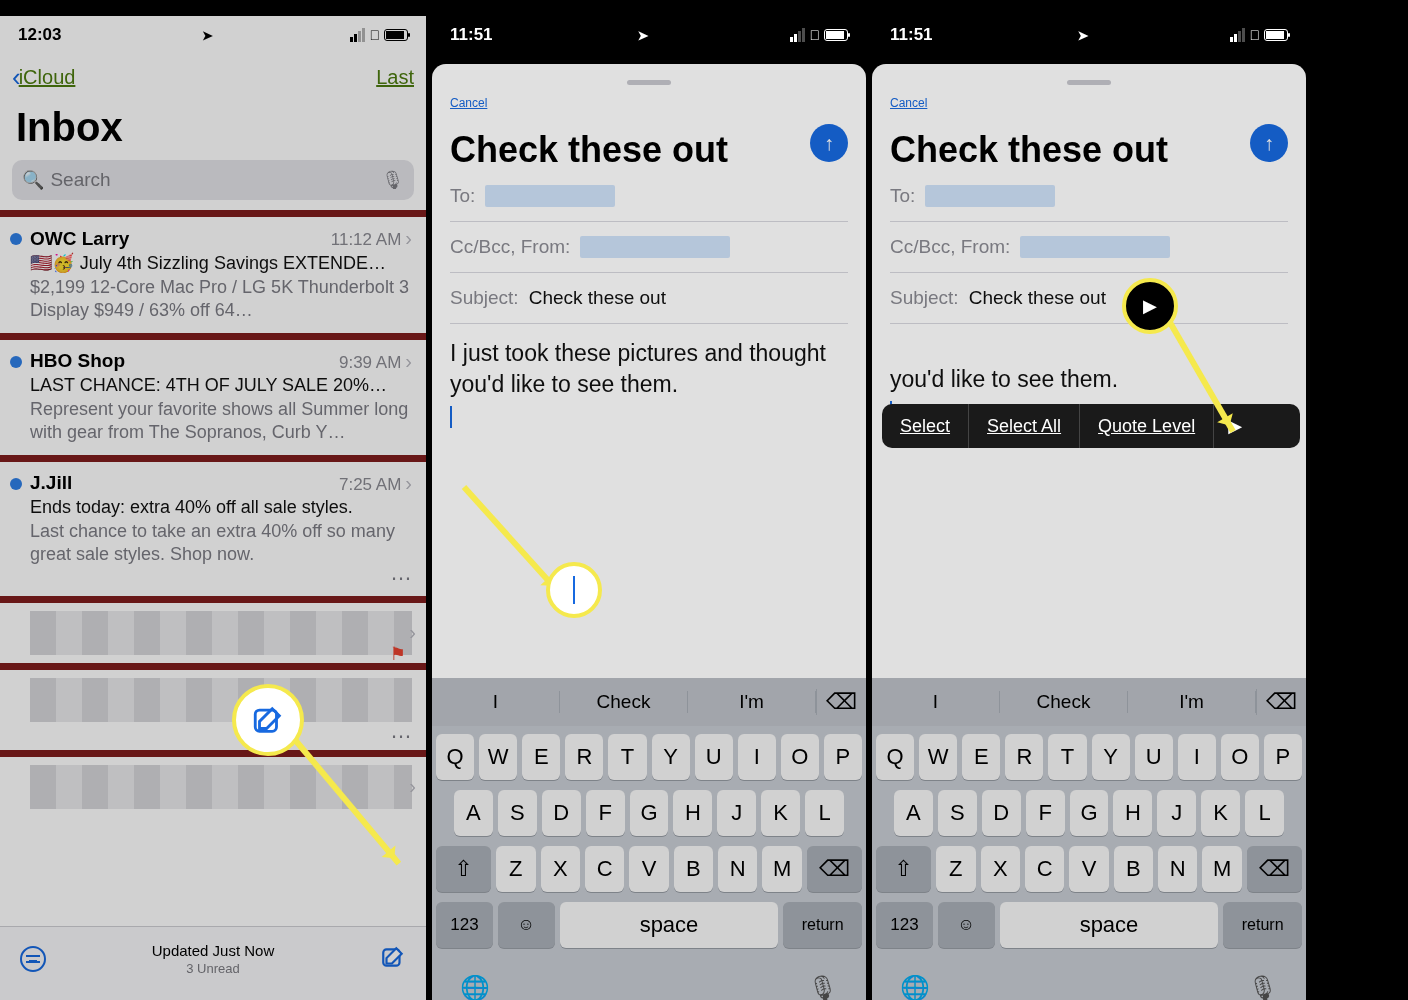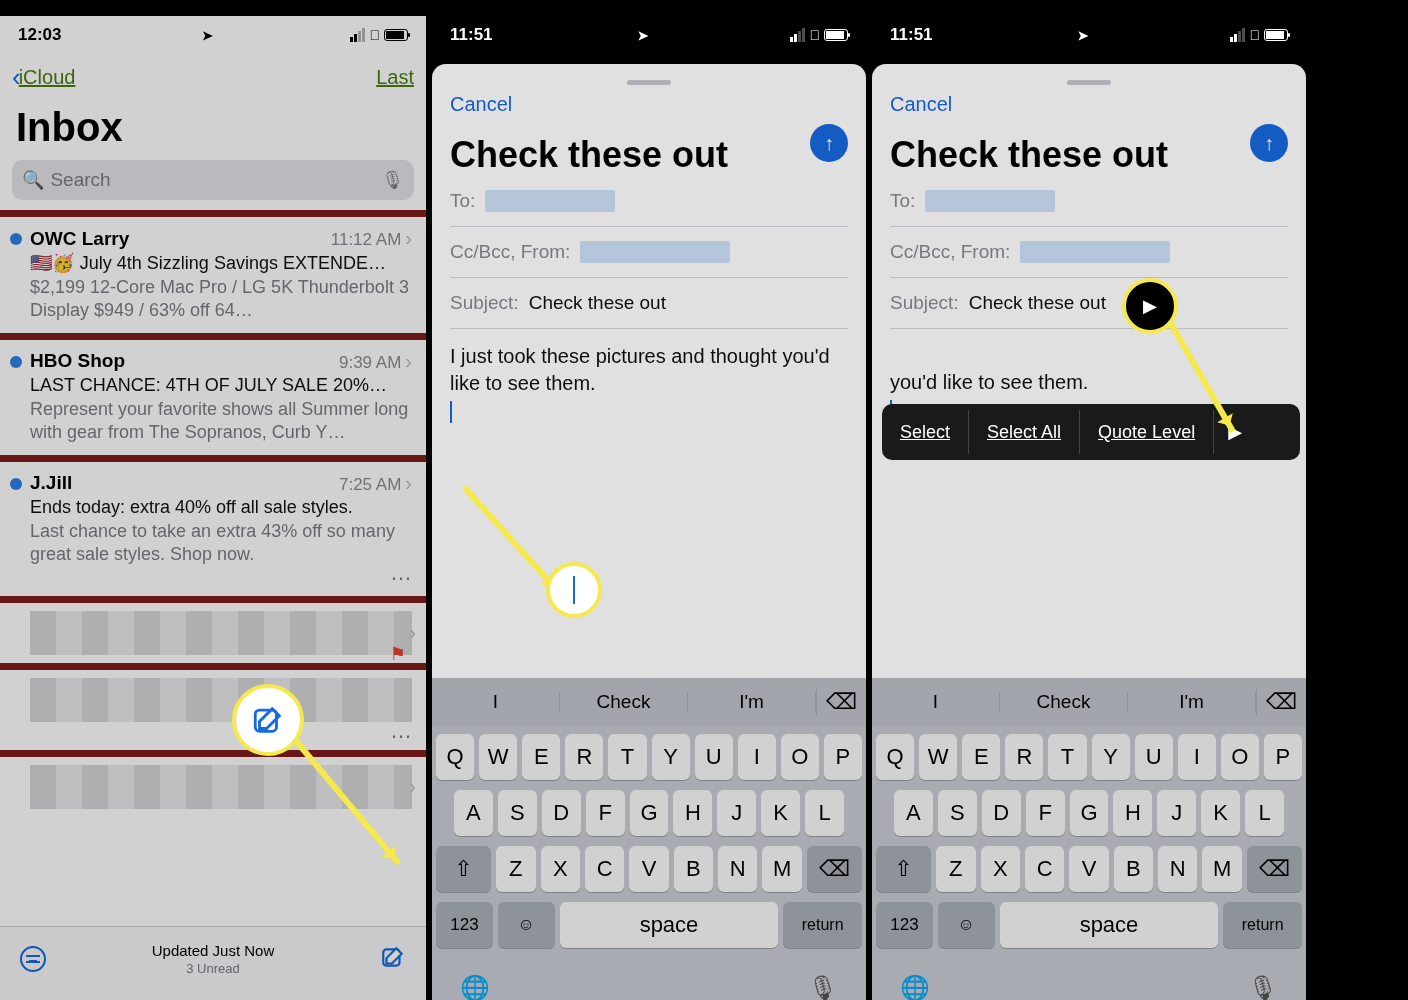--- a/index.html
+++ b/index.html
@@ -51,45 +51,45 @@
   .filteri span{width:14px;border-top:2px solid #1769e0;border-bottom:2px solid #1769e0;height:8px;position:relative;}
   .filteri span::after{content:"";position:absolute;left:3px;right:3px;top:3px;border-top:2px solid #1769e0;}
   .homebar{position:absolute;bottom:6px;left:50%;transform:translateX(-50%);width:150px;height:5px;background:#000;border-radius:3px;}
   
   .hl{position:absolute;border:4px solid #f5e94d;border-radius:50%;background:#fff;display:flex;align-items:center;justify-content:center;z-index:30;}
   .arrow{position:absolute;background:#f5e94d;height:6px;transform-origin:left center;z-index:29;}
   .arrow::after{content:"";position:absolute;right:-2px;top:-6px;border:9px solid transparent;border-left-color:#f5e94d;}
   
   .sheet{position:absolute;left:0;right:0;top:48px;bottom:0;background:#fff;border-radius:14px 14px 0 0;padding:16px 18px;}
   .grabber{width:44px;height:5px;background:#c8c8cf;border-radius:3px;margin:0 auto 8px;}
-  .cancel{color:#1769e0;font-size:20px;}
+  .cancel{color:#1769e0;font-size:12px;text-decoration:underline;}
   .title{font-size:36px;font-weight:800;margin-top:18px;}
   .sendbtn{width:38px;height:38px;border-radius:50%;background:#1769e0;color:#fff;display:flex;align-items:center;justify-content:center;font-size:20px;position:absolute;right:18px;top:60px;}
   .field{border-bottom:1px solid #d8d8de;padding:14px 0;font-size:19px;color:#8a8a92;display:flex;align-items:center;gap:10px;}
   .field .val{color:#111;}
   .redact{background:#cfe2f9;height:22px;border-radius:2px;}
-  .body{font-size:20px;color:#111;padding:14px 0;line-height:1.35;}
+  .body{font-size:23px;color:#111;padding:14px 0;line-height:1.35;}
   .caret{display:inline-block;width:2px;height:22px;background:#1769e0;vertical-align:middle;}
   
   .kbarea{position:absolute;left:0;right:0;bottom:0;height:338px;background:#ced2d9;}
   .predict{height:48px;display:flex;align-items:center;background:#c6cad1;}
   .predict span{flex:1;text-align:center;font-size:19px;border-right:1px solid #aeb4bc;}
   .predict span:last-of-type{border-right:none;}
   .predict .del{width:50px;flex:none;font-size:22px;border-left:1px solid #aeb4bc;}
   .keys{padding:8px 4px;}
   .krow{display:flex;gap:5px;justify-content:center;margin-bottom:10px;}
   .key{background:#fff;border-radius:6px;height:46px;flex:1;display:flex;align-items:center;justify-content:center;font-size:22px;box-shadow:0 1px 0 #9aa0a8;}
   .key.wide{flex:1.4;background:#aeb4bc;}
   .key.space{flex:5;}
   .key.ret{flex:1.8;background:#aeb4bc;font-size:16px;}
   .key.num{flex:1.3;background:#aeb4bc;font-size:17px;}
   .bottombar{display:flex;justify-content:space-between;padding:8px 28px 0;font-size:24px;color:#555;}
   .homebar2{position:absolute;bottom:4px;left:50%;transform:translateX(-50%);width:150px;height:5px;background:#000;border-radius:3px;}
   
-  .ctx{position:absolute;background:#1a1a1a;color:#fff;border-radius:10px;display:flex;align-items:center;z-index:25;height:56px;}
+  .ctx{position:absolute;background:#1a1a1a;color:#fff;border-radius:10px;display:flex;align-items:center;z-index:25;height:44px;}
   .ctx span{padding:0 18px;font-size:18px;text-decoration:underline;border-right:1px solid #444;line-height:44px;}
   .ctx .more{padding:0 14px;border:none;text-decoration:none;}
   .sheet.dim::after{content:"";position:absolute;inset:0;background:rgba(0,0,0,.12);pointer-events:none;border-radius:14px 14px 0 0;}
 </style>
 </head>
 <body>
 
 <div class="frame f1">
   <div class="screen dim">
     <div class="status">
@@ -140,21 +140,21 @@
       <div class="subj">LAST CHANCE: 4TH OF JULY SALE 20%…</div>
       <div class="prev">Represent your favorite shows all Summer long with gear from The Sopranos, Curb Y…</div>
     </div>
     <div class="row">
       <span class="dot"></span>
       <div class="top">
           <span class="sender">J.Jill</span>
       <span><span class="time">7:25 AM</span><span class="chev">›</span></span>
         </div>
       <div class="subj">Ends today: extra 40% off all sale styles.</div>
-      <div class="prev">Last chance to take an extra 43% off so many great sale styles. Shop now.</div>
+      <div class="prev">Last chance to take an extra 40% off so many great sale styles. Shop now.</div>
       <div class="ellips">…</div>
     </div>
     <div class="row" style="padding:6px 14px 6px 30px">
       <div class="blurred"></div>
       <span class="chev" style="position:absolute;right:10px;top:18px">›</span>
       <span class="flag">⚑</span>
     </div>
     <div class="row" style="padding:6px 14px 6px 30px">
       <div class="blurred"></div>
       <div class="ellips">…</div>

